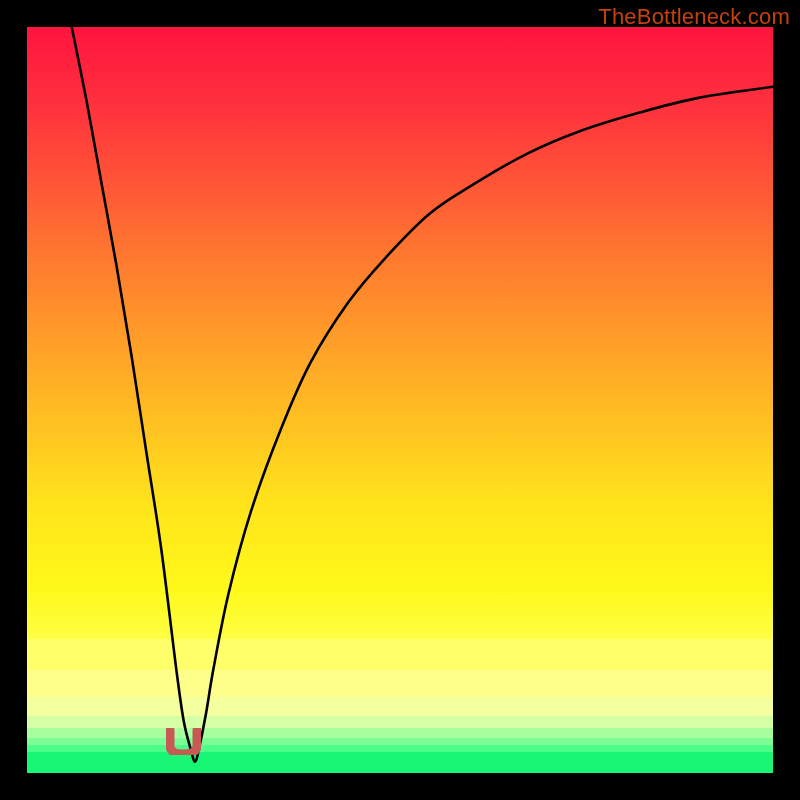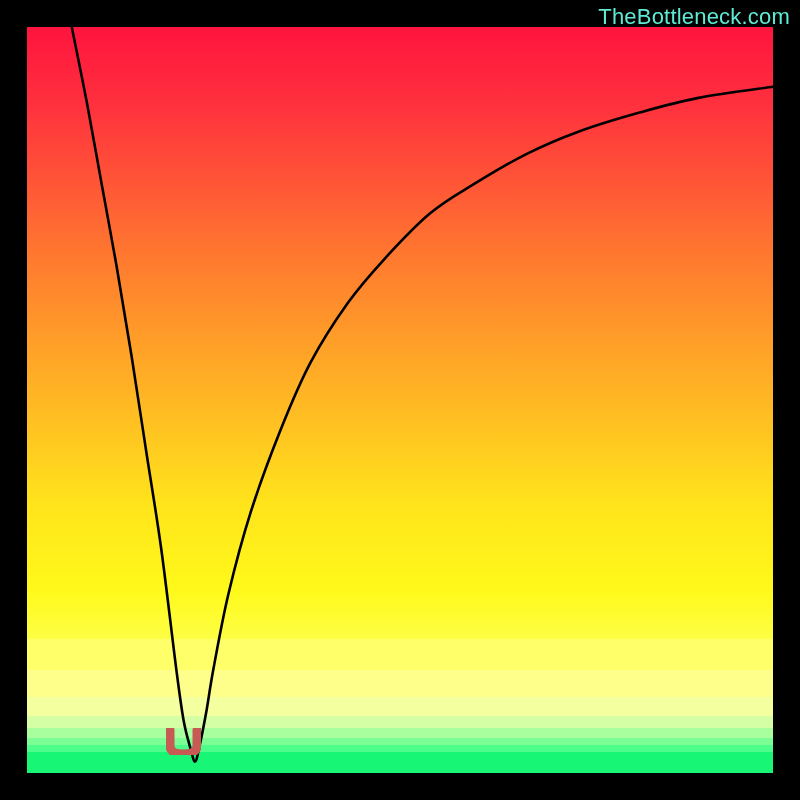--- a/index.html
+++ b/index.html
@@ -38,21 +38,21 @@
   }
   .band {
     position: absolute;
     left: 0;
     width: 100%;
   }
   .watermark {
     position: absolute;
     top: 4px;
     right: 10px;
-    color: #5eead4;
+    color: #c2410c;
     font-size: 22px;
     font-weight: 500;
     letter-spacing: 0.2px;
   }
   svg.curve {
     position: absolute;
     left: 0;
     top: 0;
     width: 100%;
     height: 100%;

